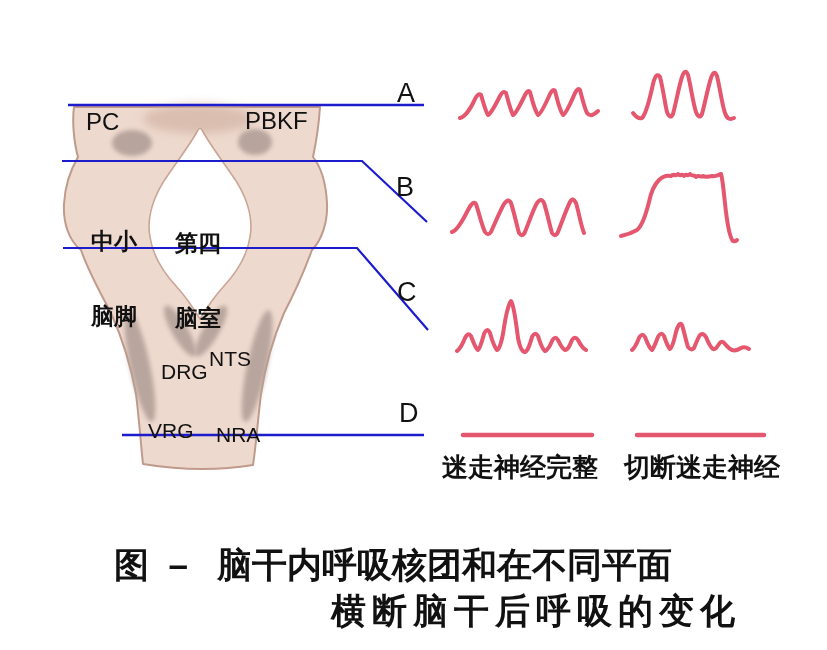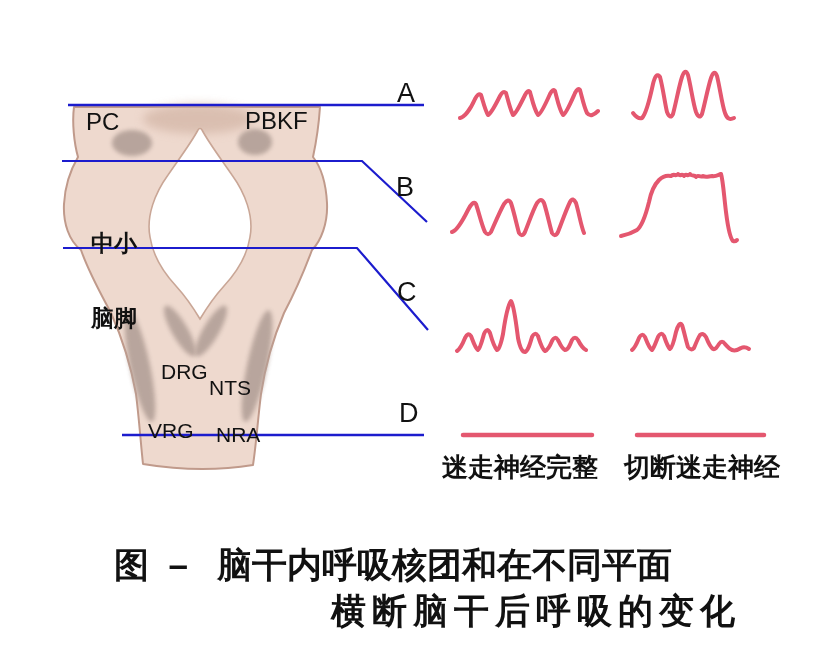--- a/index.html
+++ b/index.html
@@ -81,27 +81,31 @@
       <path d="M 457 351 C 460 349 463 343 465 338 C 467 334 469 333 471 336 C 473 341 475 348 478 350 C 480 349 482 341 484 334 C 486 329 488 329 490 333 C 492 340 494 347 497 350 C 499 350 501 344 503 334 C 505 320 508 305 511 301 C 514 305 516 322 518 338 C 520 348 522 352 525 352 C 528 351 530 344 532 337 C 534 333 536 333 538 336 C 540 342 542 349 545 351 C 548 350 550 346 552 341 C 554 337 556 337 558 340 C 560 344 562 349 565 350 C 568 350 570 345 572 340 C 574 337 576 337 578 340 C 580 344 582 348 586 350"></path>
       <path d="M 632 350 C 635 348 637 343 639 338 C 641 334 643 334 645 337 C 647 342 649 348 652 350 C 654 348 656 342 658 337 C 660 333 662 333 664 336 C 666 342 668 347 670 349 C 672 348 674 341 676 332 C 678 325 680 322 682 325 C 684 331 686 341 688 347 C 690 350 692 350 694 348 C 696 343 698 338 700 335 C 702 333 704 334 706 337 C 708 342 710 347 713 349 C 715 350 717 347 719 344 C 721 341 723 341 725 344 C 727 346 729 349 732 350 C 735 351 738 350 741 348 C 743 347 746 347 749 349"></path>
       <path stroke-width="4.5" d="M 463 435 L 592 435"></path>
       <path stroke-width="4.5" d="M 637 435 L 764 435"></path>
     </g>
   </svg>
 
   <div class="lbl lat24" style="left:86px;top:109px;">PC</div>
   <div class="lbl lat24" style="left:245px;top:108px;">PBKF</div>
 
-  <div class="lbl cjk-node" style="left:88px;top:181px;">
+  <div class="lbl cjk-node" style="left:88px;top:181px;font-family:Liberation Mono, monospace;">
     <div>中小</div>
     <div>脑脚</div>
   </div>
+  <div class="lbl cjk-node" style="left:172px;top:181px;">
+    <div>第四</div>
+    <div>脑室</div>
+  </div>
 
   <div class="lbl lat21" style="left:151px;top:361px;">DRG</div>
-  <div class="lbl lat21" style="left:199px;top:377px;">NTS</div>
+  <div class="lbl lat21" style="left:199px;top:348px;">NTS</div>
   <div class="lbl lat21" style="left:138px;top:420px;">VRG</div>
   <div class="lbl lat21" style="left:206px;top:424px;">NRA</div>
 
   <div class="lbl lvl" style="left:397px;top:79px;">A</div>
   <div class="lbl lvl" style="left:396px;top:173px;">B</div>
   <div class="lbl lvl" style="left:397px;top:278px;">C</div>
   <div class="lbl lvl" style="left:399px;top:399px;">D</div>
 
   <div class="lbl col-lbl" style="left:442px;top:454px;">迷走神经完整</div>
   <div class="lbl cap" style="left:114px;top:547px;">图  –   脑干内呼吸核团和在不同平面</div>

